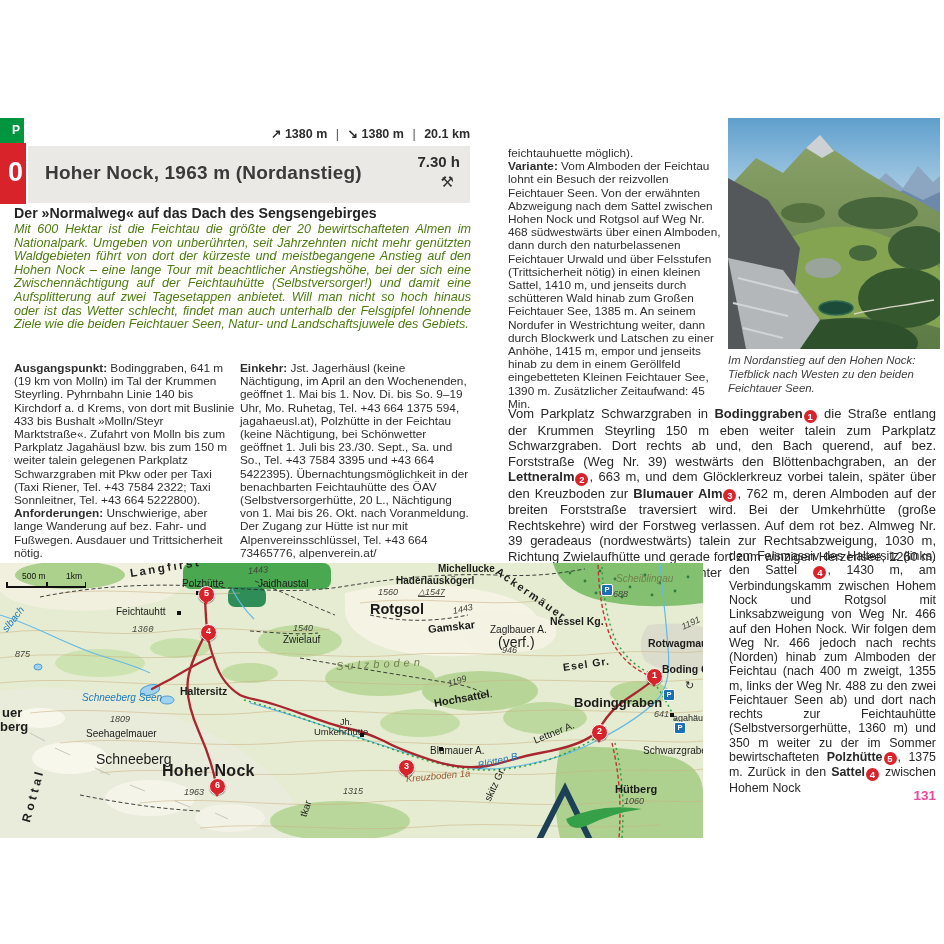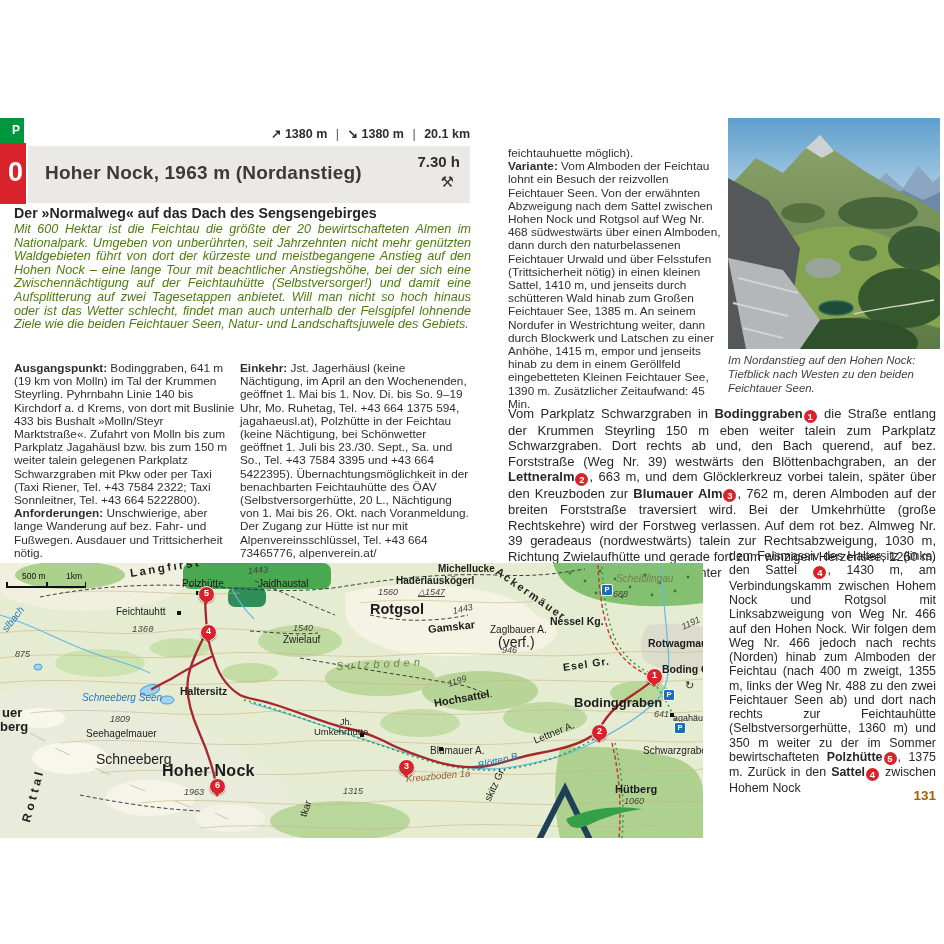--- a/index.html
+++ b/index.html
@@ -23,21 +23,21 @@
   .col2{left:240px;top:362px;width:231px;}
   .variantecol{left:508px;top:147px;width:214px;font-size:11.8px;line-height:13.2px;color:#2f2f2f;}
   .route{text-align:justify;color:#282828;}
   .route1{left:508px;top:406px;width:428px;font-size:13px;line-height:15.6px;}
   .route2{left:729px;top:549px;width:207px;font-size:12.4px;line-height:14.25px;}
   .b{font-weight:bold;}
   .wpt{display:inline-block;width:13px;height:13px;border-radius:50%;background:#d8232a;color:#fff;font-size:9.5px;font-weight:bold;text-align:center;line-height:13px;vertical-align:-1.5px;margin:0 1px;}
   
   .photo{left:728px;top:118px;width:212px;height:231px;overflow:hidden;}
   .caption{left:728px;top:354px;width:205px;font-style:italic;font-size:11.4px;line-height:13.8px;color:#3e3e3e;}
-  .pagenum{left:880px;top:788px;width:56px;text-align:right;font-size:13.5px;font-weight:600;color:#a16207;}
+  .pagenum{left:880px;top:788px;width:56px;text-align:right;font-size:13.5px;font-weight:600;color:#ec4899;}
   
   .map{left:0;top:563px;width:703px;height:275px;overflow:hidden;background:#e6ecd1;}
   .map svg{position:absolute;left:0;top:0;}
   #map-labels{position:absolute;left:0;top:0;width:703px;height:275px;}
   .ml{position:absolute;white-space:nowrap;color:#1c1c1c;font-size:10px;transform-origin:0 50%;z-index:4;}
   .pbold{font-weight:bold;}
   .big1{font-weight:bold;font-size:16px;letter-spacing:.3px;}
   .big2{font-weight:bold;font-size:13px;}
   .elev{font-style:italic;color:#44443c;font-size:9px;}
   .water{font-style:italic;color:#1f78ba;font-size:10px;}

